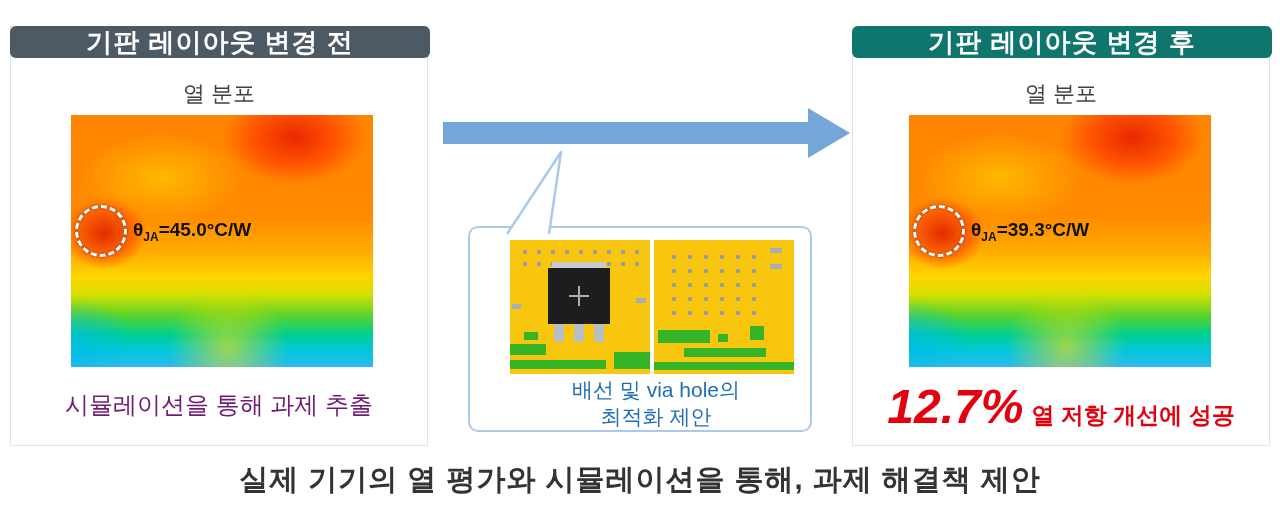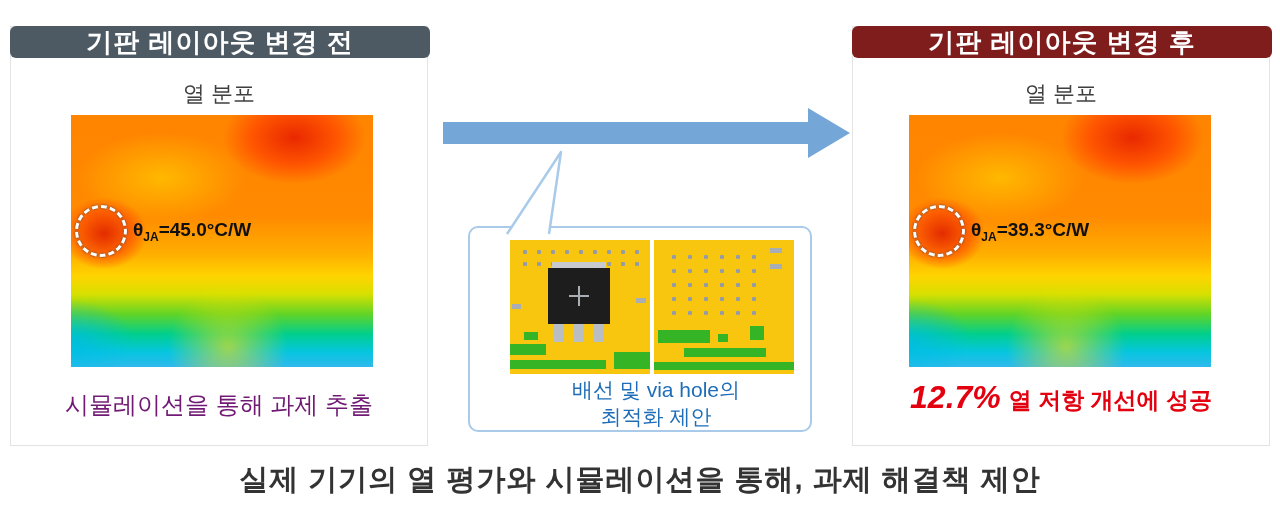--- a/index.html
+++ b/index.html
@@ -7,21 +7,21 @@
   .stage { position:relative; width:1280px; height:516px; background:#ffffff; overflow:hidden; }
 
   
   .card { position:absolute; top:26px; width:418px; height:420px; background:#ffffff; border:1px solid #e3e3e3; }
   .card-before { left:10px; }
   .card-after  { left:852px; }
   .card-header { position:absolute; left:-1px; top:-1px; width:420px; height:32px;
                  display:flex; align-items:center; justify-content:center;
                  color:#ffffff; font-size:26px; font-weight:bold; letter-spacing:1px;border-radius:6px; }
   .card-before .card-header { background:#4d5a64; }
-  .card-after  .card-header { background:#7f1d1d; }
+  .card-after  .card-header { background:#0f766e; }
   .map-title { position:absolute; left:0; top:52px; width:100%; text-align:center;
                font-size:22px; color:#3f3f3f; }
 
   
   .thermo { position:absolute; top:88px; width:302px; height:252px;
     background:
       radial-gradient(ellipse 95px 62px at 74% 9%,  rgba(232,35,0,0.95) 0%, rgba(255,70,0,0.75) 45%, rgba(255,100,0,0) 75%),
       radial-gradient(ellipse 55px 46px at 11% 47%, rgba(226,38,0,0.95) 0%, rgba(255,80,0,0.70) 50%, rgba(255,120,0,0) 78%),
       radial-gradient(ellipse 120px 65px at 30% 25%, rgba(255,205,0,0.70) 0%, rgba(255,205,0,0) 70%),
       radial-gradient(ellipse 85px 85px at 52% 92%, rgba(255,222,0,0.60) 0%, rgba(255,222,0,0) 70%),
@@ -34,21 +34,21 @@
                     border:3px dashed #ffffff; border-radius:50%;
                     filter:drop-shadow(0 0 1px #444444); }
   .theta { position:absolute; left:62px; top:104px; font-size:19px; font-weight:bold; color:#101010; white-space:nowrap; }
   .theta sub { font-size:12px; font-weight:bold; }
   .caption { position:absolute; left:0; top:362px; width:100%; text-align:center;
              font-size:24px; color:#701a75; }
 
   
   .result-line { position:absolute; left:0; top:352px; width:100%; height:60px;
                  display:flex; align-items:baseline; justify-content:center; gap:8px; }
-  .pct { font-size:32px; font-weight:bold; font-style:italic; color:#e3000f; }
+  .pct { font-size:48px; font-weight:bold; font-style:italic; color:#e3000f; }
   .res { font-size:23px; font-weight:bold; color:#e3000f; }
 
   
   .arrow-shaft { position:absolute; left:443px; top:122px; width:366px; height:22px; background:#74a6d7; }
   .arrow-head  { position:absolute; left:808px; top:108px; width:0; height:0;
                  border-top:25px solid transparent; border-bottom:25px solid transparent;
                  border-left:42px solid #74a6d7; }
 
   
   .callout { position:absolute; left:468px; top:226px; width:344px; height:206px;

